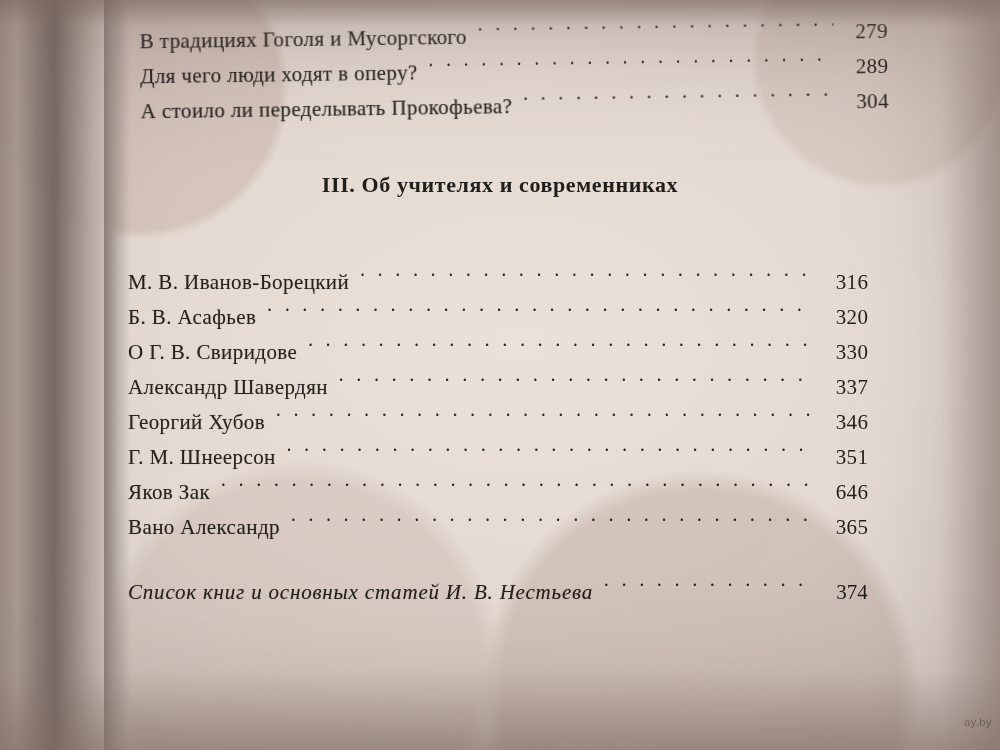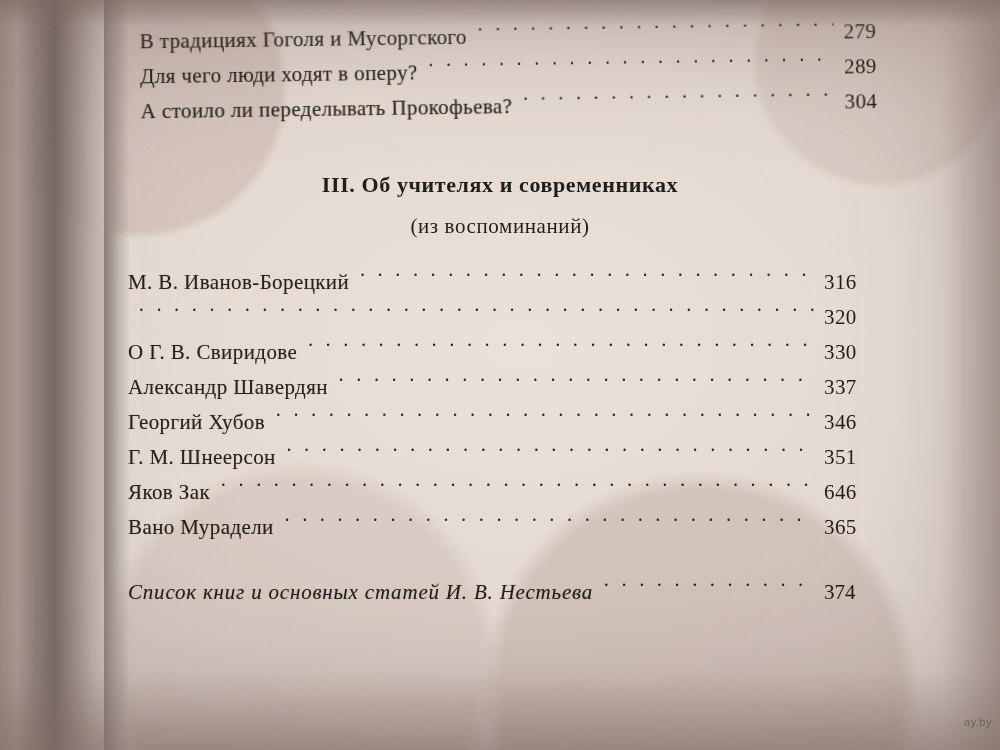--- a/index.html
+++ b/index.html
@@ -108,21 +108,21 @@
     position: absolute;
     left: 0; bottom: 0.08em;
     letter-spacing: 3px;
     font-size: 20px;
     color: #2a2725;
     white-space: nowrap;
   }
   .pageno {
     flex: 0 0 auto;
     width: 56px;
-    text-align: left;
+    text-align: center;
     font-size: 21px;
     color: #211f1d;
   }
 
   
   .group-top {
     position: absolute;
     left: 140px;
     top: 22px;
     width: 760px;
@@ -198,29 +198,29 @@
         <span class="pageno">289</span>
       </div>
       <div class="toc-line l3">
         <span class="toc-title">А стоило ли переделывать Прокофьева?</span>
         <span class="leader"></span>
         <span class="pageno">304</span>
       </div>
     </div>
 
     <div class="heading heading-1">III. Об учителях и   современниках</div>
-    <div class="heading heading-2">(из воспоминаний)</div>
 
     <div class="group-main">
       <div class="toc-line">
         <span class="toc-title">М. В.  Иванов-Борецкий</span>
         <span class="leader"></span>
         <span class="pageno">316</span>
       </div>
       <div class="toc-line">
+        <span class="toc-title">Б. В.  Асафьев</span>
         <span class="leader"></span>
         <span class="pageno">320</span>
       </div>
       <div class="toc-line">
         <span class="toc-title">О Г. В.  Свиридове</span>
         <span class="leader"></span>
         <span class="pageno">330</span>
       </div>
       <div class="toc-line">
         <span class="toc-title">Александр  Шавердян</span>
@@ -236,21 +236,21 @@
         <span class="toc-title">Г. М.  Шнеерсон</span>
         <span class="leader"></span>
         <span class="pageno">351</span>
       </div>
       <div class="toc-line">
         <span class="toc-title">Яков  Зак</span>
         <span class="leader"></span>
         <span class="pageno">646</span>
       </div>
       <div class="toc-line">
-        <span class="toc-title">Вано Мурадели</span>
+        <span class="toc-title">Вано Александр</span>
         <span class="leader"></span>
         <span class="pageno">365</span>
       </div>
     </div>
 
     <div class="footer-line">
       <span class="toc-title">Список книг и основных статей И. В. Нестьева</span>
       <span class="leader"></span>
       <span class="pageno">374</span>
     </div>

